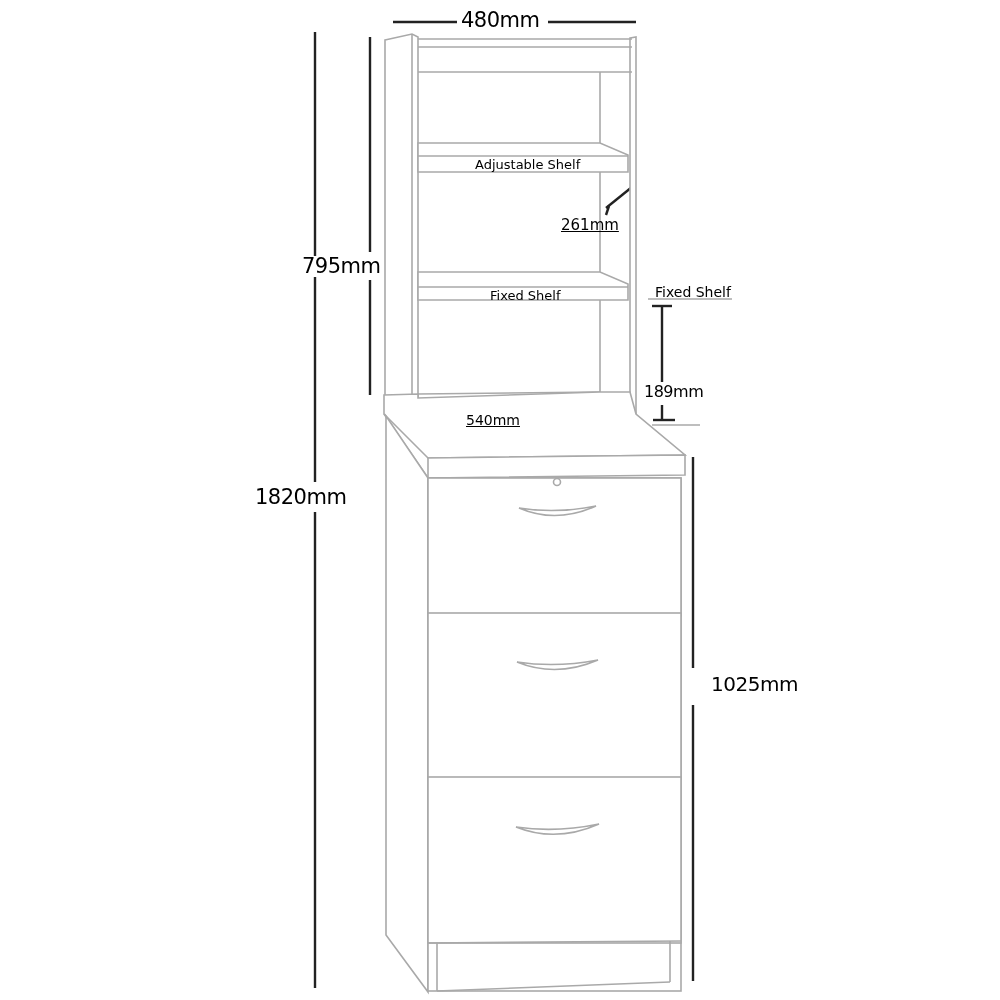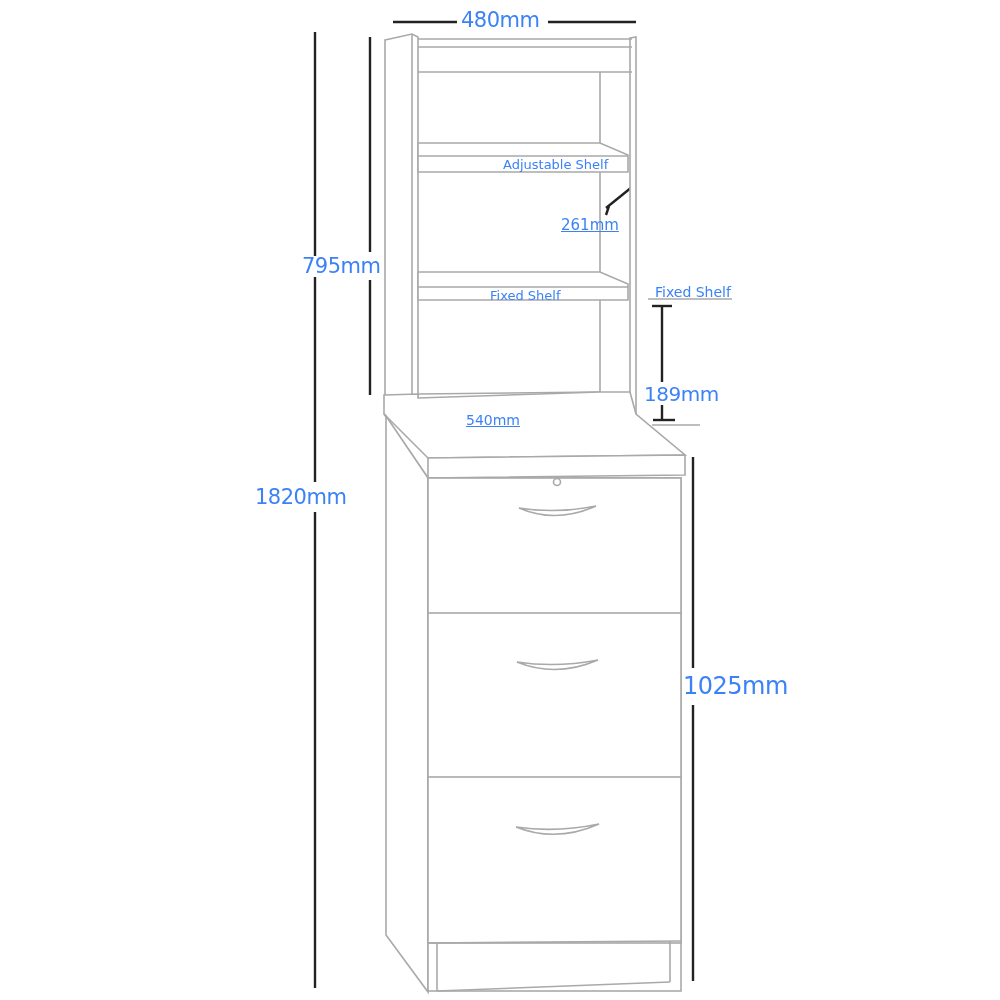--- a/index.html
+++ b/index.html
@@ -4,21 +4,21 @@
   <style>
     html, body { margin: 0; padding: 0; background: #ffffff; }
     body { width: 1000px; height: 1000px; position: relative; overflow: hidden; }
     #canvas { position: absolute; left: 0; top: 0; width: 1000px; height: 1000px; }
     .line { stroke: #a9a9a9; stroke-width: 1.6; fill: none; }
     .dim { stroke: #222222; stroke-width: 2.4; fill: none; }
     .face { fill: #ffffff; stroke: #a9a9a9; stroke-width: 1.6; }
     .lbl {
       position: absolute;
       font-family: "DejaVu Sans", sans-serif;
-      color: #3b82f6;
+      color: #000000;
       white-space: nowrap;
       background: #ffffff;
       line-height: 1;
     }
     .lbl-dim { font-size: 21px; letter-spacing: -0.5px; }
     .lbl-shelf { font-size: 13px; background: transparent; }
     .lbl-small { font-size: 15px; text-decoration: underline; }
   </style>
 </head>
 <body>
@@ -115,19 +115,19 @@
       <line class="line" x1="437" y1="943" x2="437" y2="991"></line>
       <line class="line" x1="670" y1="941" x2="670" y2="982"></line>
       <line class="line" x1="437" y1="991" x2="670" y2="982"></line>
     </g>
   </g>
 </svg>
 
 <div class="lbl lbl-dim" style="left:461px; top:10px;">480mm</div>
 <div class="lbl lbl-dim" style="left:302px; top:256px;text-align:right;">795mm</div>
 <div class="lbl lbl-dim" style="left:255px; top:487px;">1820mm</div>
-<div class="lbl lbl-shelf" style="left:475px; top:158px;margin-left:28px;">Adjustable Shelf</div>
+<div class="lbl lbl-shelf" style="left:475px; top:158px;">Adjustable Shelf</div>
 <div class="lbl lbl-small" style="left:561px; top:218px; background:transparent;">261mm</div>
 <div class="lbl lbl-shelf" style="left:490px; top:289px;">Fixed Shelf</div>
 <div class="lbl lbl-shelf" style="left:655px; top:285px; font-size:14px;">Fixed Shelf</div>
-<div class="lbl lbl-dim" style="left:644px; top:384px; font-size:20px;">189mm</div>
+<div class="lbl lbl-dim" style="left:644px; top:384px; font-size:16px;">189mm</div>
 <div class="lbl lbl-small" style="left:466px; top:413px; font-size:14px; background:transparent;">540mm</div>
-<div class="lbl lbl-dim" style="left:683px; top:674px; font-size:24px;">1025mm</div>
+<div class="lbl lbl-dim" style="left:683px; top:674px; font-size:20px;padding-left:28px;">1025mm</div>
 
 </body></html>

